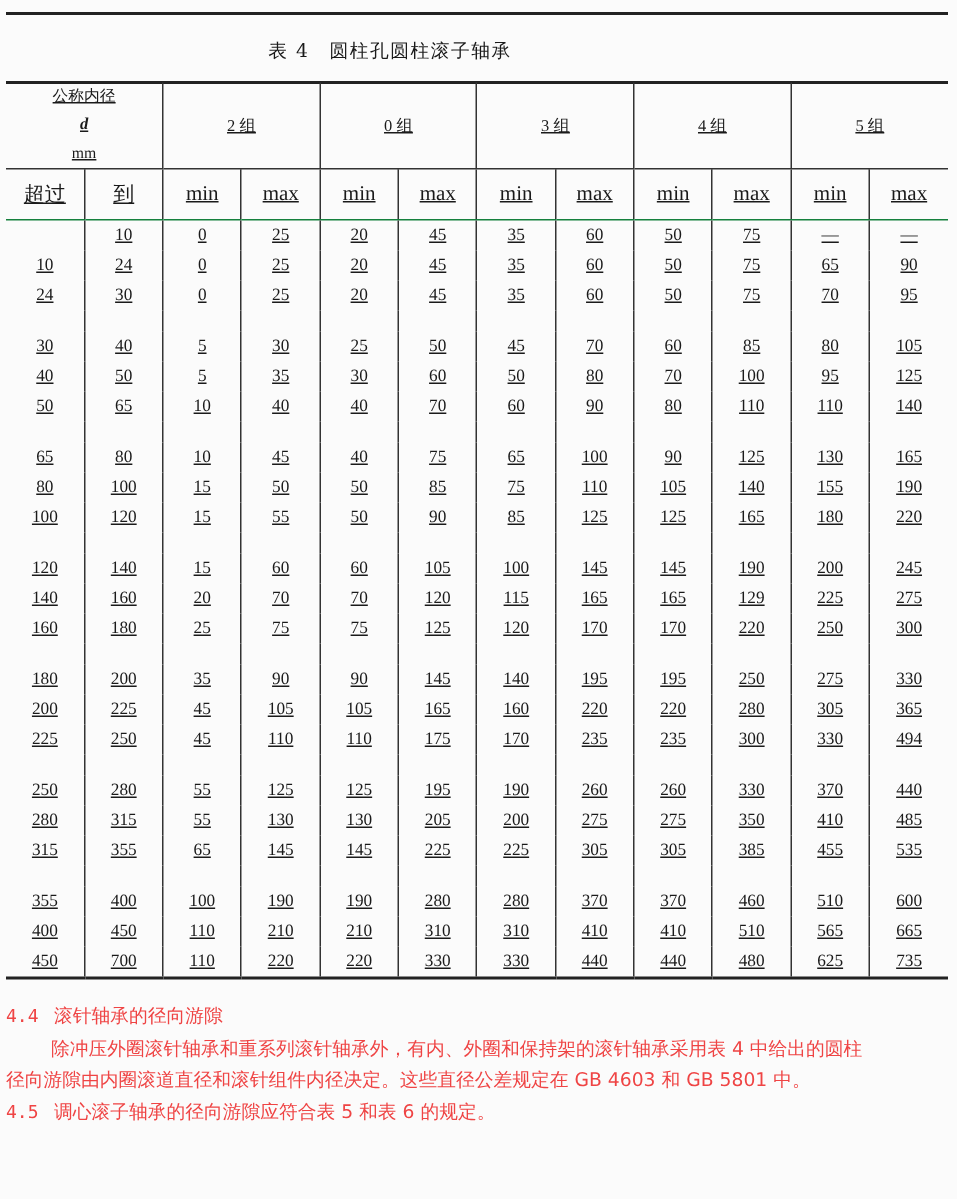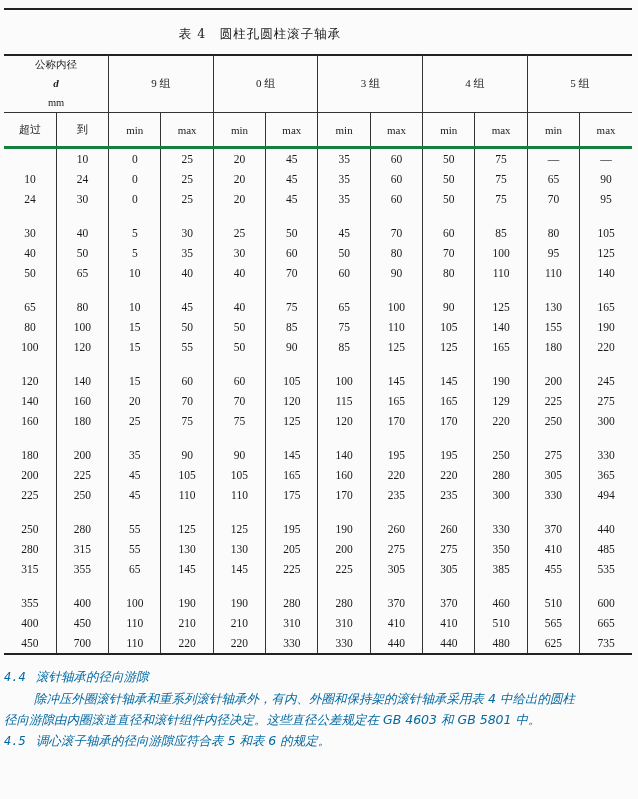--- a/index.html
+++ b/index.html
@@ -14,40 +14,41 @@
     position: absolute; top: 26px; left: 0; width: 520px; text-align: center;
     font-size: 12.5px; letter-spacing: 1px;
   }
   .unit { position: absolute; top: 27px; left: 612px; font-size: 12px; margin-left: 44px; }
 
   table.spec {
     position: absolute; top: 55px; left: 4px; width: 628px;
     border-collapse: collapse; table-layout: fixed;
     font-family: "Liberation Serif", "DejaVu Serif", serif;
     font-size: 11.5px;
+    text-decoration: underline;
   }
   table.spec col { width: 52.33px; }
   table.spec th, table.spec td { text-align: center; padding: 0; }
   table.spec th { font-weight: normal; }
   .h1 th { height: 55px; border-left: 1px solid #333; border-bottom: 1px solid #333; }
   .h1 th:first-child { border-left: none; }
-  .h2 th { height: 33px; border-left: 1px solid #333; border-bottom: 3px solid #15803d; font-size: 11px; }
+  .h2 th { height: 33px; border-left: 1px solid #333; border-bottom: 1px solid #15803d; font-size: 14px; }
   .h2 th:first-child { border-left: none; }
   .hd-d { line-height: 19px; font-size: 10.5px; }
   .hd-d i { font-weight: bold; font-size: 11px; }
   .grp { font-size: 11px; }
   tbody td { border-left: 1px solid #333; height: 20px; line-height: 20px; }
   tbody td:first-child { border-left: none; }
   tbody tr.gap td { height: 14px; line-height: 14px; }
   tbody tr.last td { border-bottom: 2px solid #222; height: 20px; }
 
   .text {
     position: absolute; left: 4px; width: 630px;
     font-family: "DejaVu Sans", "Liberation Sans", sans-serif;
-    font-size: 12.5px; line-height: 21px; color: #0369a1; font-style: italic;
+    font-size: 12.5px; line-height: 21px; color: #ef4444;
   }
   .sec { font-weight: normal; }
   .sec .num { display: inline-block; width: 32px; font-family: "DejaVu Sans Mono", monospace; font-size: 12px; }
   .indent { text-indent: 30px; }
 </style>
 </head>
 <body>
 
 <div class="rule" style="top:8px;"></div>
 <div class="title">表 4　圆柱孔圆柱滚子轴承</div>
@@ -69,21 +70,21 @@
       <col>
       <col>
   </colgroup>
   <thead>
     <tr class="h1">
       <th colspan="2" class="hd-d">
         <div>公称内径</div>
         <div><i>d</i></div>
         <div>mm</div>
       </th>
-      <th colspan="2" class="grp">9 组</th>
+      <th colspan="2" class="grp">2 组</th>
       <th colspan="2" class="grp">0 组</th>
       <th colspan="2" class="grp">3 组</th>
       <th colspan="2" class="grp">4 组</th>
       <th colspan="2" class="grp">5 组</th>
     </tr>
     <tr class="h2" id="subhead">
         <th>超过</th>
         <th>到</th>
         <th>min</th>
         <th>max</th>

